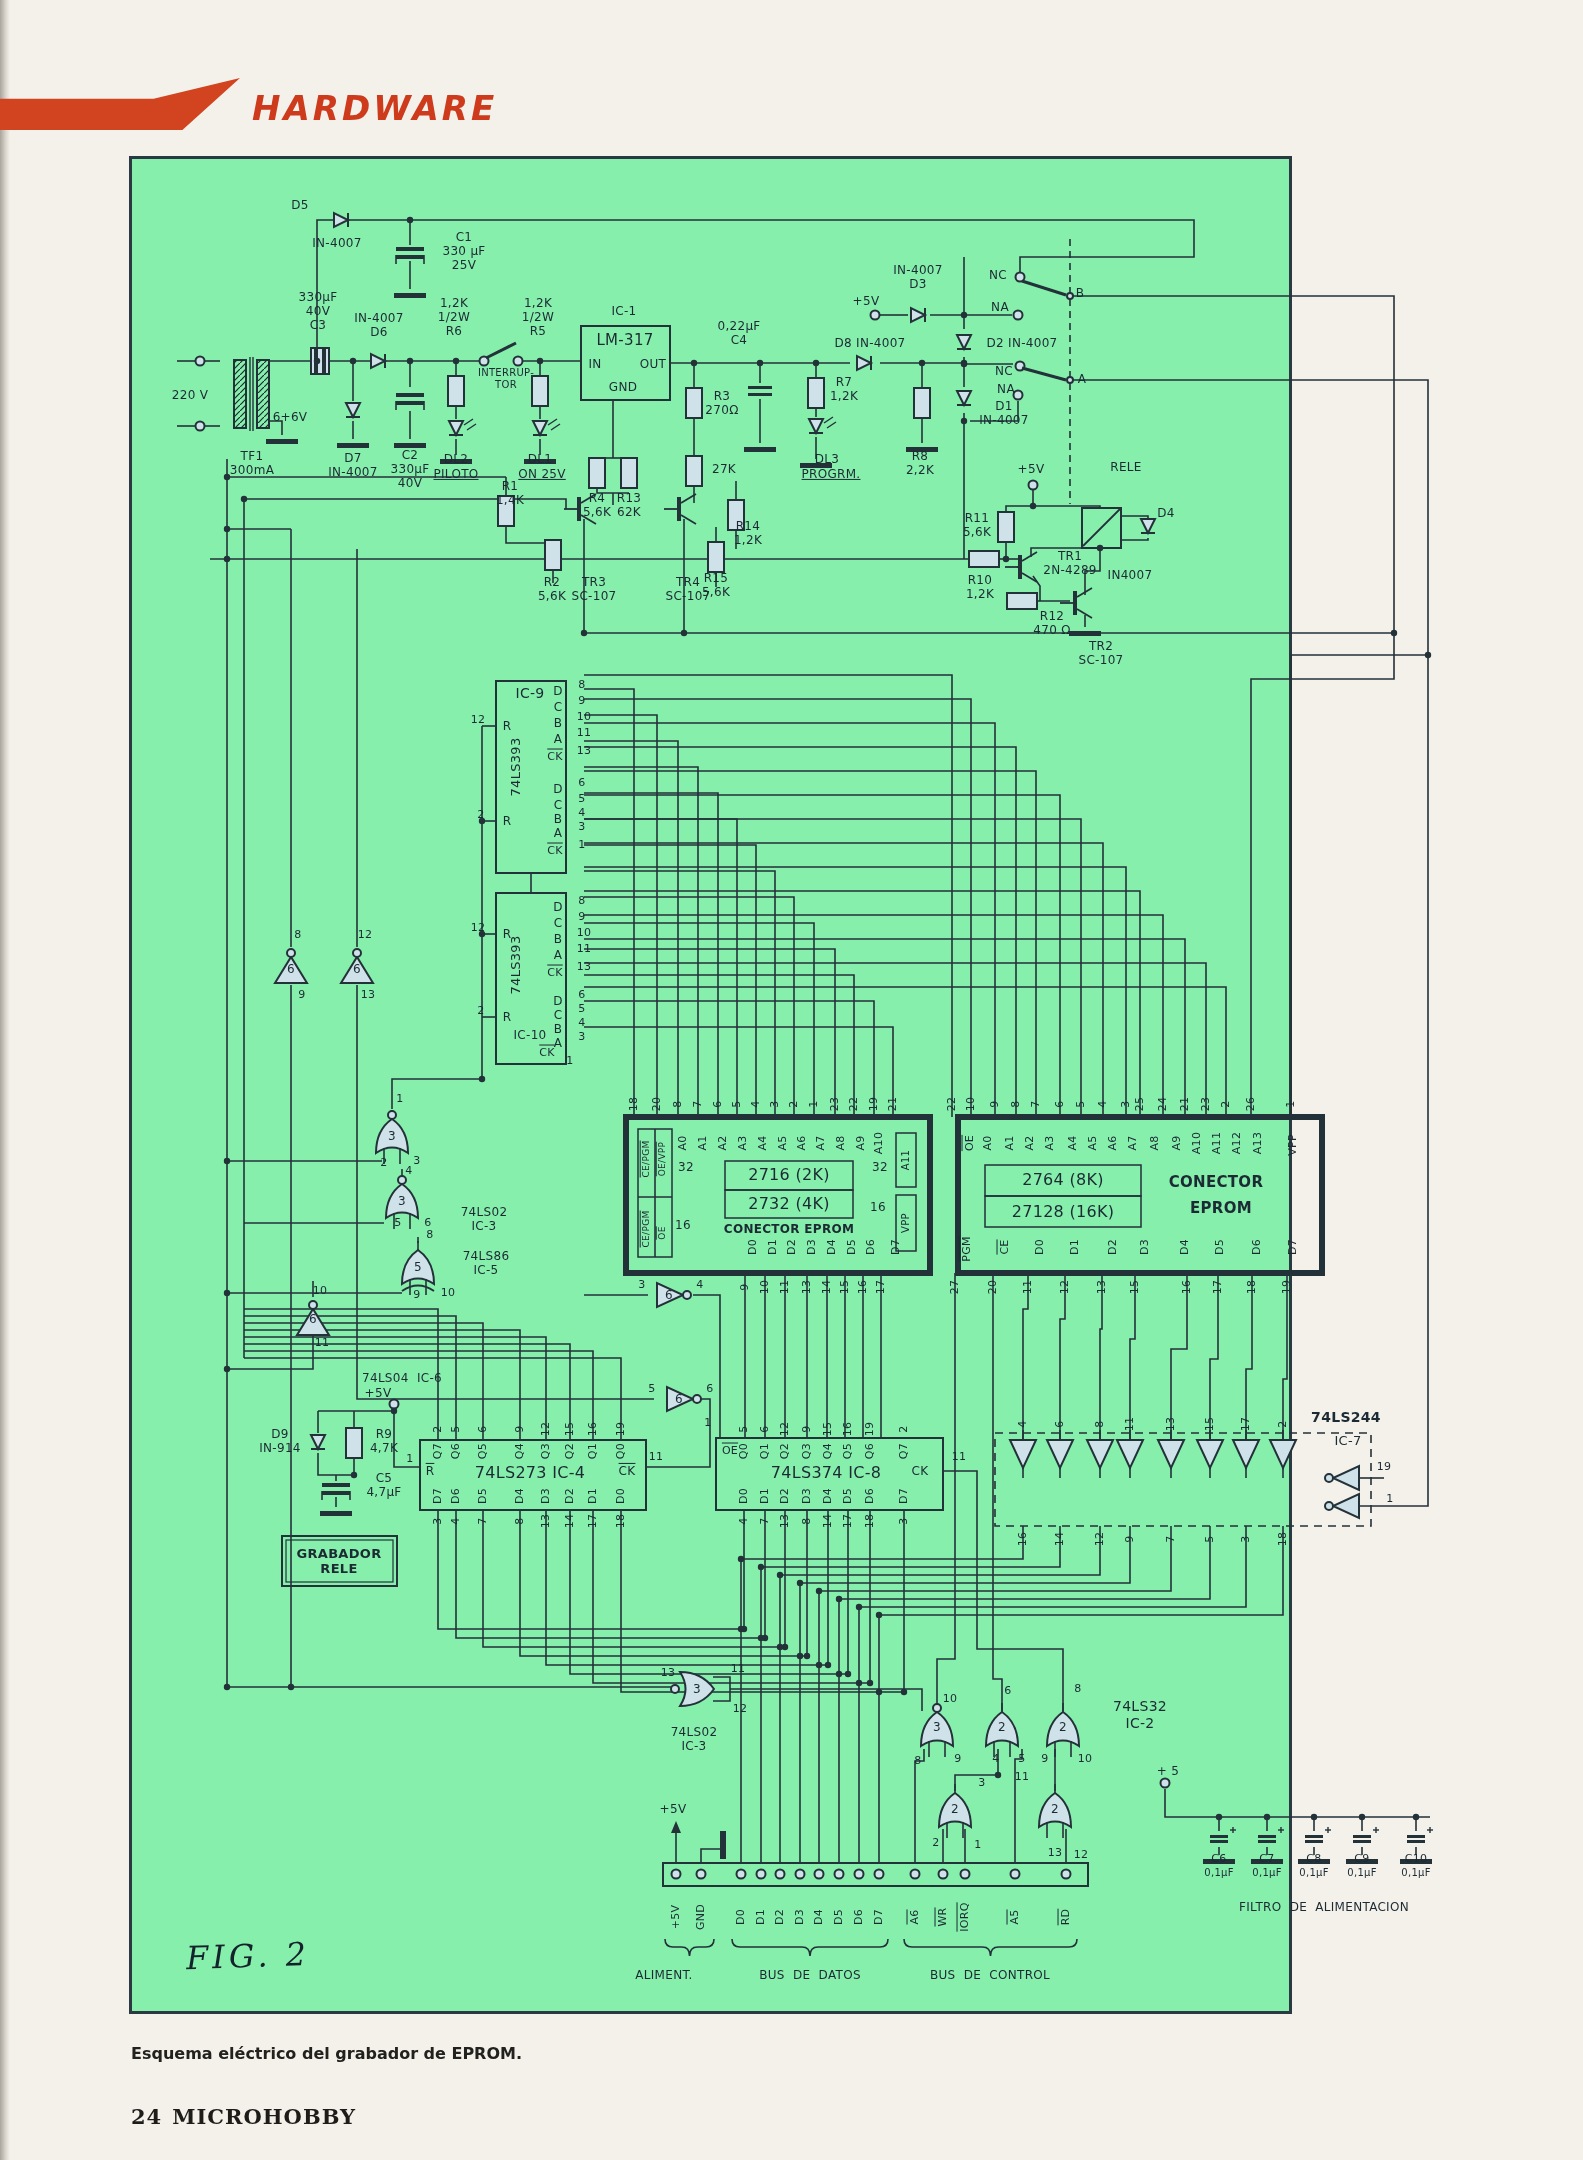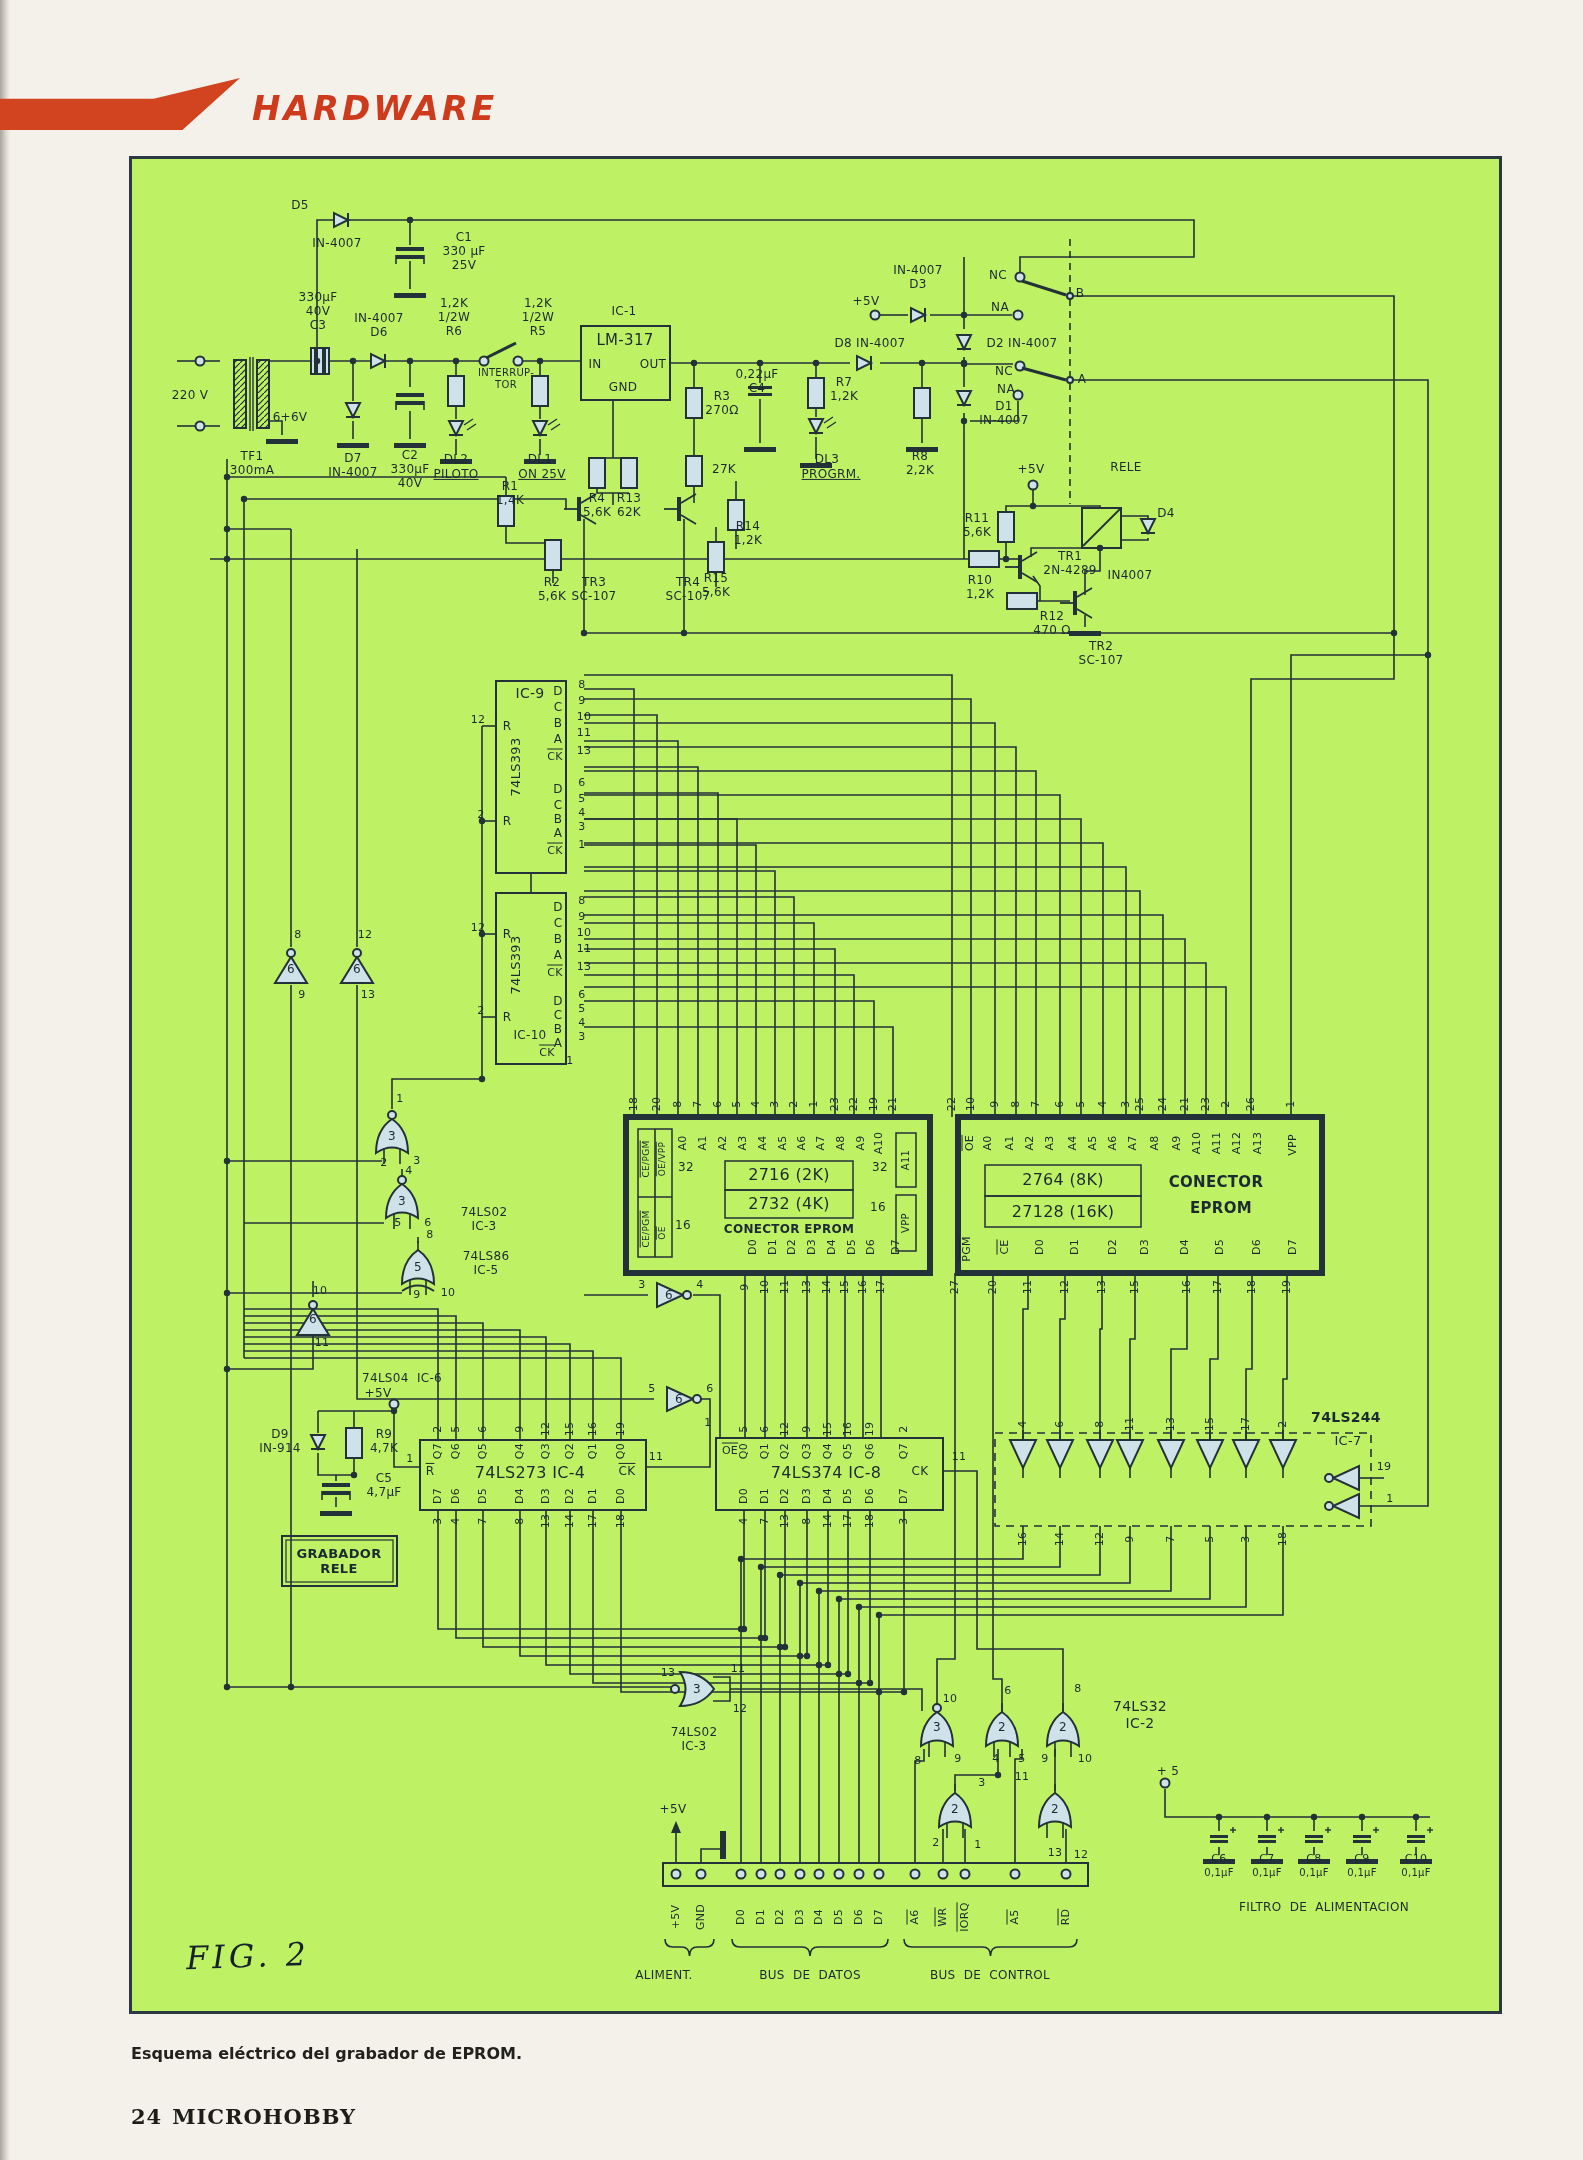--- a/index.html
+++ b/index.html
@@ -1,20 +1,20 @@
 <!DOCTYPE html>
 <html><head>
 <meta charset="utf-8">
 <style>
   html,body{margin:0;padding:0}
   body{width:1583px;height:2160px;position:relative;background:#f4f1ea;overflow:hidden;font-family:"DejaVu Sans",sans-serif}
   .edge{position:absolute;left:0;top:0;width:10px;height:2160px;background:linear-gradient(90deg,#6b665e,#c9c4ba 60%,rgba(0,0,0,0));opacity:.55}
   .banner{position:absolute;left:0;top:78px;width:240px;height:52px;background:#d2431f;clip-path:polygon(0 40%,64% 40%,100% 0,76% 100%,0 100%)}
   .banner-text{position:absolute;left:252px;top:88px;font-size:34px;font-style:italic;font-weight:bold;color:#cd3a1c;letter-spacing:3px}
-  .panel{position:absolute;left:129px;top:156px;width:1373px;height:1858px;background:#bef264;border:3px solid #2b3a42;box-sizing:border-box}
+  .panel{position:absolute;left:129px;top:156px;width:1163px;height:1858px;background:#86efac;border:3px solid #2b3a42;box-sizing:border-box}
   .panel svg{position:absolute;left:0;top:0}
   .lbl{position:absolute;transform:translate(-50%,-50%);font-size:12px;color:#1c2a33;white-space:pre;text-align:center;line-height:1.18;letter-spacing:.3px;font-weight:500}
   .lbl.r{transform:translate(-50%,-50%) rotate(-90deg)}
   .lbl.b{font-weight:bold}
   .lbl.ov{text-decoration:overline}
   .lbl.ul{text-decoration:underline}
   .lbl.hw{font-family:"DejaVu Serif",serif;font-style:italic;font-size:32px;letter-spacing:4px;transform:translate(-50%,-50%) rotate(-2deg);color:#15222b}
   .caption{position:absolute;left:131px;top:2044px;font-size:16px;font-weight:bold;color:#22211e}
   .footer{position:absolute;left:131px;top:2104px;font-family:"DejaVu Serif",serif;font-size:21px;font-weight:bold;color:#1d1c19;letter-spacing:1px}
   .footer span{margin-right:10px}
@@ -600,21 +600,21 @@
 40V</div>
     <div class="lbl" style="left: 324px; top: 300px;">DL2</div>
     <div class="lbl ul" style="left: 324px; top: 315px;">PILOTO</div>
     <div class="lbl" style="left: 408px; top: 300px;">DL1</div>
     <div class="lbl ul" style="left: 410px; top: 315px;">ON 25V</div>
     <div class="lbl" style="left: 492px; top: 152px;">IC-1</div>
     <div class="lbl" style="font-size: 15px; left: 493px; top: 182px;">LM-317</div>
     <div class="lbl" style="left: 463px; top: 205px;">IN</div>
     <div class="lbl" style="left: 521px; top: 205px;">OUT</div>
     <div class="lbl" style="left: 491px; top: 228px;">GND</div>
-    <div class="lbl" style="left: 625px; top: 174px; margin-top: 48px;">0,22µF
+    <div class="lbl" style="left: 607px; top: 174px;">0,22µF
 C4</div>
     <div class="lbl" style="left: 738px; top: 184px;">D8 IN-4007</div>
     <div class="lbl" style="left: 734px; top: 142px;">+5V</div>
     <div class="lbl" style="left: 786px; top: 118px;">IN-4007
 D3</div>
     <div class="lbl" style="left: 590px; top: 244px;">R3
 270Ω</div>
     <div class="lbl" style="left: 712px; top: 230px;">R7
 1,2K</div>
     <div class="lbl" style="left: 695px; top: 300px;">DL3</div>

